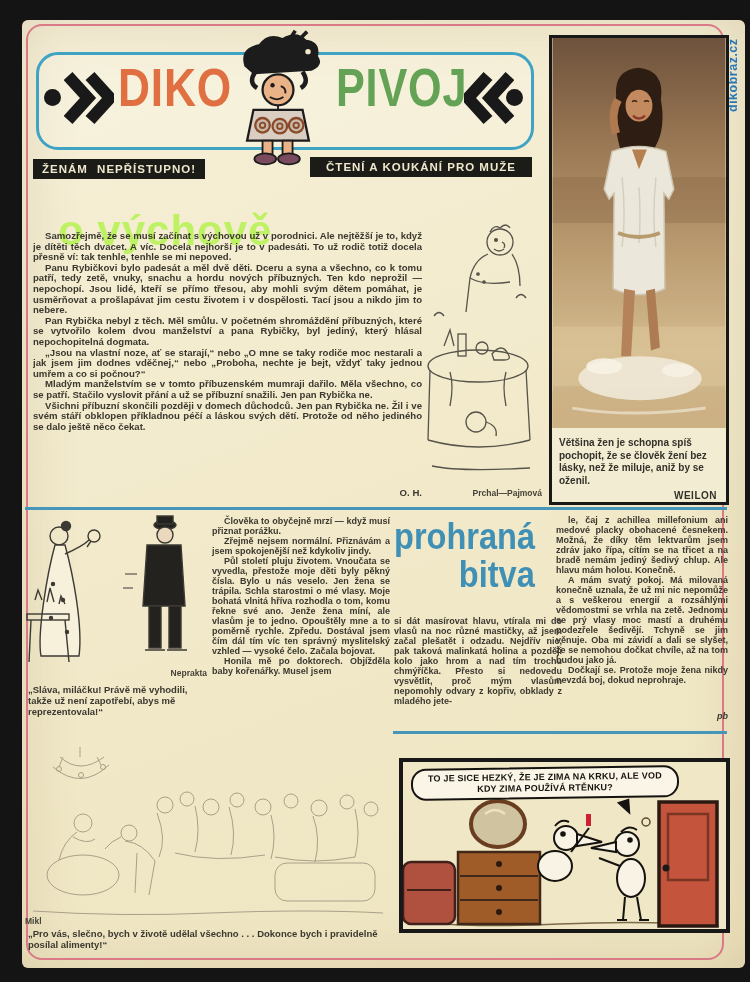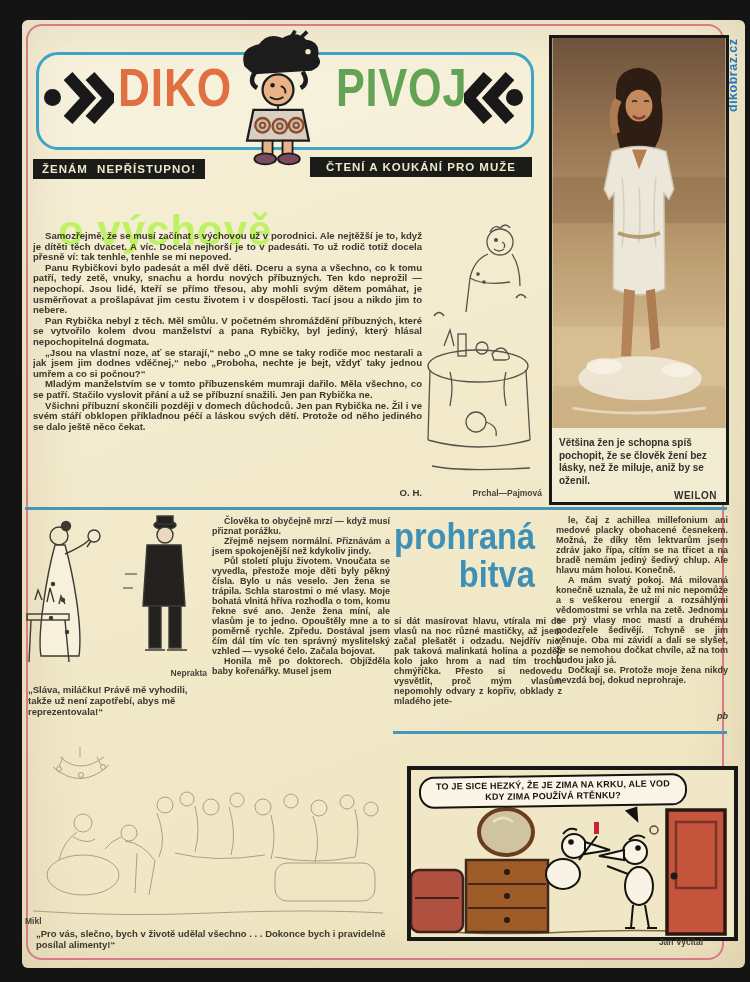--- a/index.html
+++ b/index.html
@@ -52,21 +52,21 @@
   .bitva-title{position:absolute;left:394px;top:518px;width:164px;color:#4090b5;
                font-weight:900;font-size:37px;line-height:38px;transform:scaleX(.88);transform-origin:left top;}
   .bitva-l2{display:block;text-align:right;padding-right:4px;}
   .colC{position:absolute;left:394px;top:616px;width:168px;height:118px;font-size:9px;line-height:10px;}
   .colC p{text-indent:0;}
   .colD{position:absolute;left:556px;top:515px;width:172px;height:212px;font-size:9px;line-height:10px;}
   .author-pb{position:absolute;left:556px;top:711px;width:172px;text-align:right;
              font-weight:700;font-size:9px;color:#3b382f;font-style:italic;}
   
   .credit-mikl{position:absolute;left:25px;top:916px;width:362px;}
-  .cap-mikl{position:absolute;left:36px;top:928px;width:360px;}
+  .cap-mikl{position:absolute;left:28px;top:928px;width:360px;}
   .vycital-fig{position:absolute;left:396px;top:755px;width:331px;height:175px;
                border:4px solid #181818;box-sizing:border-box;background:#f0e7c6;overflow:hidden;}
   .bubble{position:absolute;left:8px;top:5px;width:268px;min-height:32px;background:#faf5e6;
           border:2.5px solid #15130f;border-radius:15px;padding:3px 8px;box-sizing:border-box;
           font-weight:900;font-size:9px;line-height:11px;color:#15130f;text-align:center;
           letter-spacing:.2px;transform:rotate(-.8deg);}
   .bubble-tail{position:absolute;left:216px;top:38px;width:0;height:0;
                border-left:9px solid transparent;border-right:4px solid transparent;
                border-top:16px solid #15130f;transform:rotate(-18deg);}
   .credit-vycital{position:absolute;left:396px;top:937px;width:307px;text-align:right;}
@@ -276,21 +276,21 @@
       <circle cx="104" cy="88" r="8"></circle>
       <path d="M100,96 Q118,98 130,116 M130,116 l-6,34 M112,108 l-2,40"></path>
       <path d="M96,92 q-10,4 -16,12"></path>
       <path d="M8,166 q90,6 178,2 q100,-4 172,0"></path>
       <rect x="250" y="118" width="100" height="38" rx="12"></rect>
     </g>
   </svg>
   <div class="credit credit-mikl">Mikl</div>
   <div class="cap cap-mikl">„Pro vás, slečno, bych v životě udělal všechno . . . Dokonce bych i pravidelně posílal alimenty!“</div>
 
-  <figure class="vycital-fig" style="margin:11px;">
+  <figure class="vycital-fig" style="margin:3px;">
     <svg width="323" height="167" viewBox="0 0 323 167" style="position:absolute;left:0;top:0;">
       <rect width="323" height="167" fill="#f0e7c6"></rect>
       <path d="M6,160 q80,6 150,2 q90,-4 160,2" stroke="#7a6a48" stroke-width="1.5" fill="none"></path>
       <rect x="0" y="100" width="52" height="62" rx="8" fill="#b0503e" stroke="#40201a" stroke-width="2.5"></rect>
       <path d="M4,128 h44" stroke="#40201a" stroke-width="2" fill="none"></path>
       <ellipse cx="95" cy="62" rx="27" ry="23" fill="#cfc3a0" stroke="#6a3c20" stroke-width="4"></ellipse>
       <path d="M82,52 q10,-8 20,0" stroke="#ece2c2" stroke-width="2.5" fill="none"></path>
       <rect x="55" y="90" width="82" height="72" fill="#a05c28" stroke="#40291a" stroke-width="2.5"></rect>
       <line x1="57" y1="114" x2="135" y2="114" stroke="#40291a" stroke-width="2"></line>
       <line x1="57" y1="138" x2="135" y2="138" stroke="#40291a" stroke-width="2"></line>
@@ -317,14 +317,13 @@
         <path d="M218,70 q8,-8 16,-2" fill="none"></path>
         <path d="M217,104 L196,96" fill="none"></path>
         <path d="M222,135 L220,158 M234,135 L238,158" fill="none"></path>
         <path d="M214,158 h10 M236,158 h10" fill="none"></path>
       </g>
       <circle cx="243" cy="60" r="4" fill="none" stroke="#5a4a30" stroke-width="1.5"></circle>
     </svg>
     <div class="bubble">TO JE SICE HEZKÝ, ŽE JE ZIMA NA KRKU, ALE VOD KDY ZIMA POUŽÍVÁ RTĚNKU?</div>
     <div class="bubble-tail"></div>
   </figure>
-  <div class="credit credit-vycital">Jan Vyčítal</div>
 </div>
 
 </body></html>

